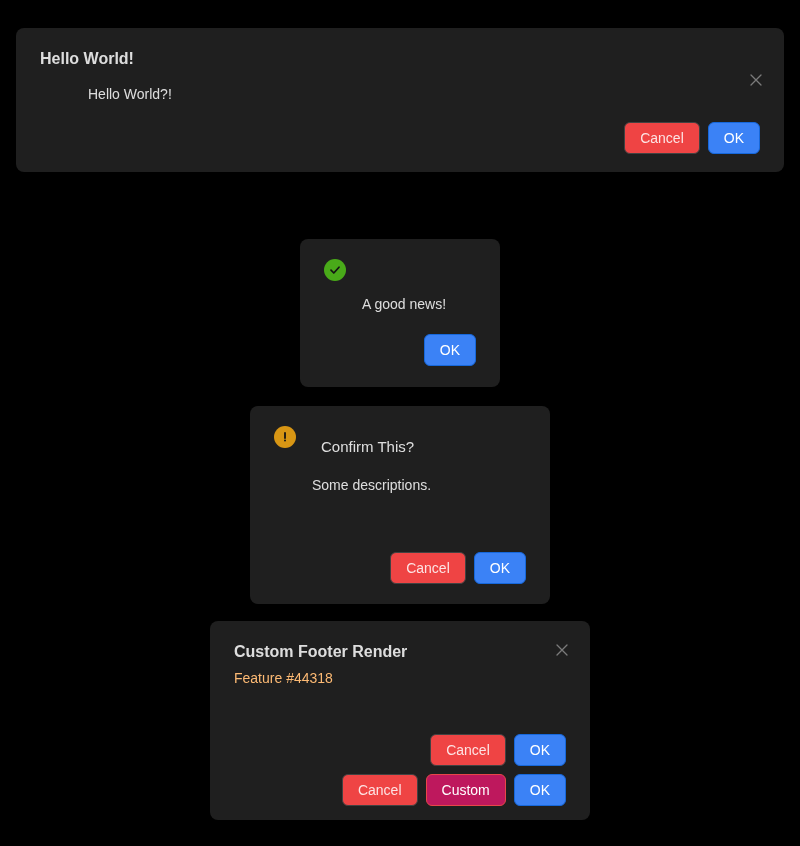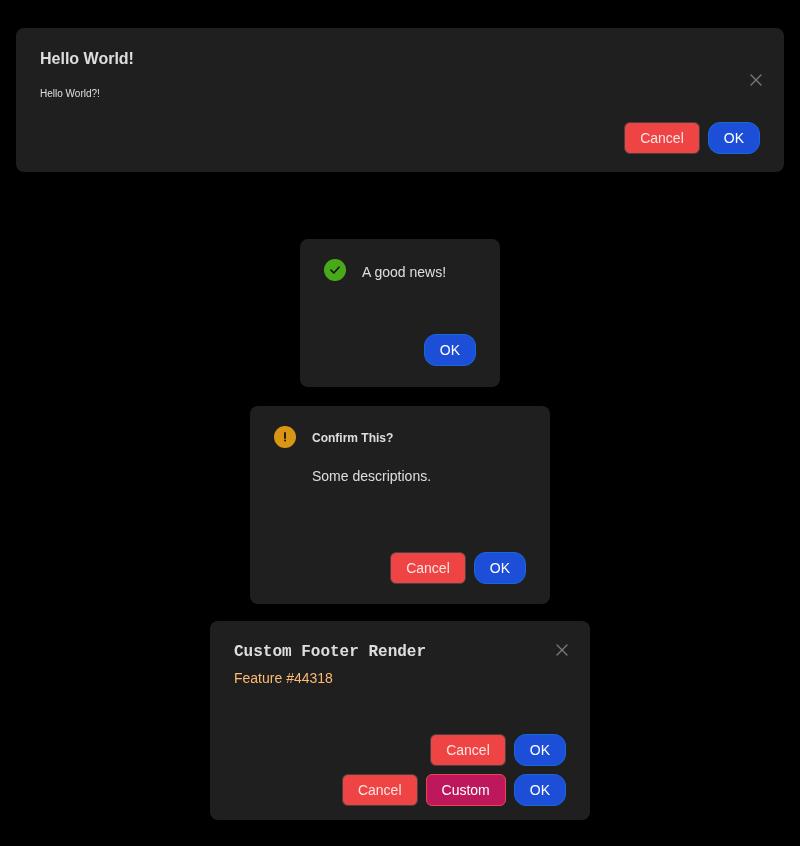--- a/index.html
+++ b/index.html
@@ -38,24 +38,25 @@
     padding: 20px 24px;
   }
   #modal-hello .modal-title {
     font-size: 16px;
     font-weight: bold;
     color: #ffffffd9;
     line-height: 22px;
     margin: 0;
   }
   #modal-hello .modal-body {
-    font-size: 10px;
+    font-size: 14px;
     color: #ffffffd9;
     line-height: 22px;
     margin-top: 13px;
+    margin-left: 48px;
   }
   #modal-hello .modal-footer {
     position: absolute;
     right: 24px;
     bottom: 18px;
     display: flex;
     gap: 8px;
     align-items: center;
   }
 
@@ -86,24 +87,23 @@
     align-items: center;
     justify-content: center;
     border: 1px solid transparent;
   }
   .btn-default {
     background: #ef4444;
     border-color: #424242;
     color: #ffffffd9;
   }
   .btn-primary {
-    background: #1d4ed8;
+    background: #3b82f6;
     border-color: #1668dc;
     color: #ffffff;
-    border-radius: 12px;
   }
   .btn-danger {
     background: #be185d;
     border-color: #e84749;
     color: #ffffff;
   }
 
   
   #modal-success {
     left: 300px;
@@ -115,20 +115,21 @@
   #modal-success .confirm-row {
     display: flex;
     align-items: flex-start;
     gap: 16px;
   }
   #modal-success .confirm-text {
     font-size: 14px;
     line-height: 22px;
     color: #ffffffd9;
     padding-top: 2px;
+    margin-top: 32px;
   }
   #modal-success .modal-footer {
     position: absolute;
     right: 24px;
     bottom: 21px;
     display: flex;
     gap: 8px;
   }
 
   
@@ -138,25 +139,25 @@
     width: 300px;
     height: 198px;
     padding: 20px 24px;
   }
   #modal-confirm .confirm-row {
     display: flex;
     align-items: flex-start;
     gap: 16px;
   }
   #modal-confirm .confirm-title {
-    font-size: 12px;
-    font-weight: bold;
+    font-size: 15px;
+    font-weight: normal;
     color: #ffffffd9;
     line-height: 24px;
-    margin: 0;
+    margin: 9px;
   }
   #modal-confirm .confirm-desc {
     font-size: 14px;
     line-height: 22px;
     color: #ffffffd9;
     margin-top: 15px;
   }
   #modal-confirm .modal-footer {
     position: absolute;
     right: 24px;
@@ -186,21 +187,20 @@
     width: 380px;
     height: 199px;
     padding: 20px 24px;
   }
   #modal-custom .modal-title {
     font-size: 16px;
     font-weight: bold;
     color: #ffffffd9;
     line-height: 22px;
     margin: 0;
-    font-family: Liberation Mono, monospace;
   }
   #modal-custom .modal-link {
     display: inline-block;
     margin-top: 4px;
     font-size: 14px;
     line-height: 22px;
     color: #fdba74;
     text-decoration: none;
     cursor: pointer;
   }

